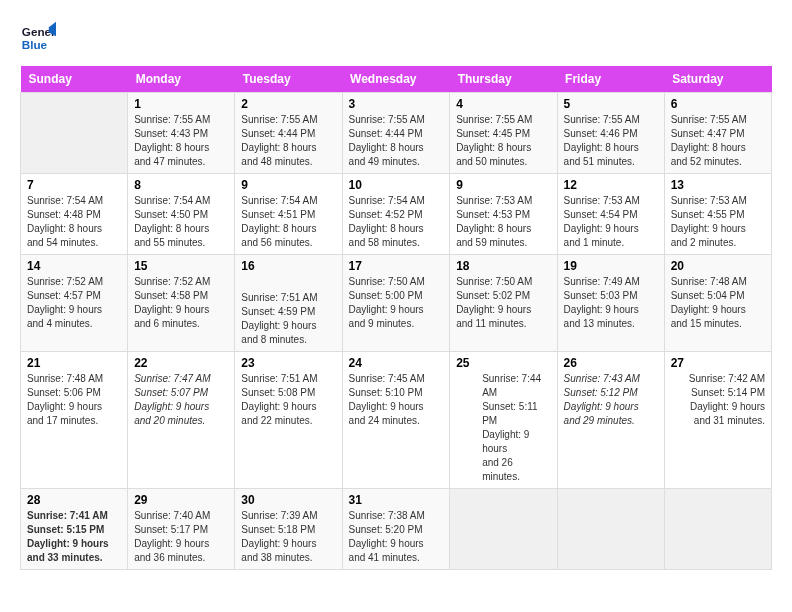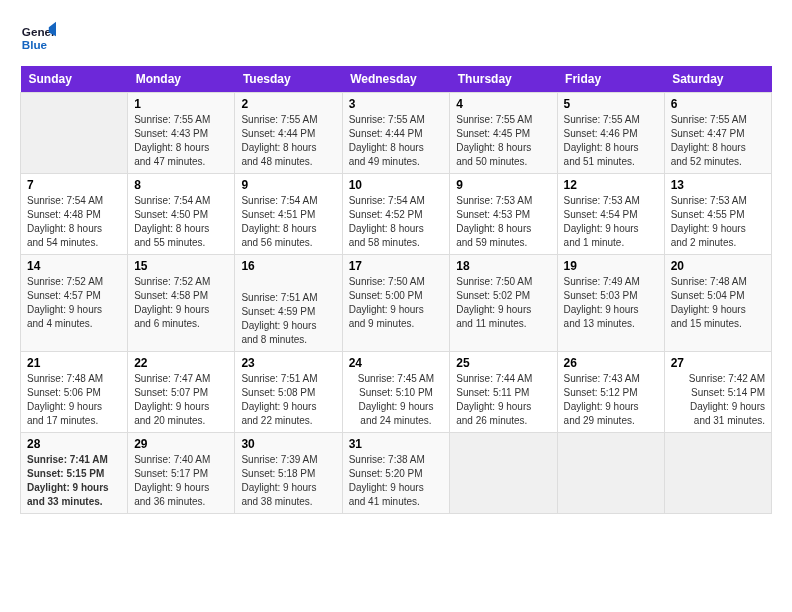--- a/index.html
+++ b/index.html
@@ -36,21 +36,21 @@
     .location {
       font-size: 14px;
       color: #555;
     }
     table {
       width: 100%;
       border-collapse: collapse;
       font-size: 11px;
     }
     thead tr th {
-      background-color: #6d28d9;
+      background-color: #d946ef;
       color: #fff;
       padding: 6px 8px;
       text-align: left;
       font-size: 12px;
       font-weight: 600;
     }
     tbody tr td {
       border: 1px solid #ddd;
       padding: 4px 6px;
       vertical-align: top;
@@ -257,49 +257,49 @@
       <tr>
         <td>
           <div class="day-number">21</div>
           <div class="day-info" style="white-space: pre-line;">Sunrise: 7:48 AM
 Sunset: 5:06 PM
 Daylight: 9 hours
 and 17 minutes.</div>
         </td>
         <td>
           <div class="day-number">22</div>
-          <div class="day-info" style="white-space: pre-line;">Sunrise: 7:47 AM
+          <div class="day-info" style="white-space: pre-line; font-style: italic;">Sunrise: 7:47 AM
 Sunset: 5:07 PM
 Daylight: 9 hours
 and 20 minutes.</div>
         </td>
         <td>
           <div class="day-number">23</div>
           <div class="day-info" style="white-space: pre-line;">Sunrise: 7:51 AM
 Sunset: 5:08 PM
 Daylight: 9 hours
 and 22 minutes.</div>
         </td>
         <td>
           <div class="day-number">24</div>
-          <div class="day-info" style="white-space: pre-line; text-align: center;">Sunrise: 7:45 AM
+          <div class="day-info" style="white-space: pre-line;">Sunrise: 7:45 AM
 Sunset: 5:10 PM
 Daylight: 9 hours
 and 24 minutes.</div>
         </td>
         <td>
           <div class="day-number">25</div>
-          <div class="day-info" style="white-space: pre-line;">Sunrise: 7:44 AM
+          <div class="day-info" style="white-space: pre-line; margin-left: 26px;">Sunrise: 7:44 AM
 Sunset: 5:11 PM
 Daylight: 9 hours
 and 26 minutes.</div>
         </td>
         <td>
           <div class="day-number">26</div>
-          <div class="day-info" style="white-space: pre-line;">Sunrise: 7:43 AM
+          <div class="day-info" style="white-space: pre-line; font-style: italic;">Sunrise: 7:43 AM
 Sunset: 5:12 PM
 Daylight: 9 hours
 and 29 minutes.</div>
         </td>
         <td>
           <div class="day-number">27</div>
           <div class="day-info" style="white-space: pre-line; text-align: right;">Sunrise: 7:42 AM
 Sunset: 5:14 PM
 Daylight: 9 hours
 and 31 minutes.</div>

